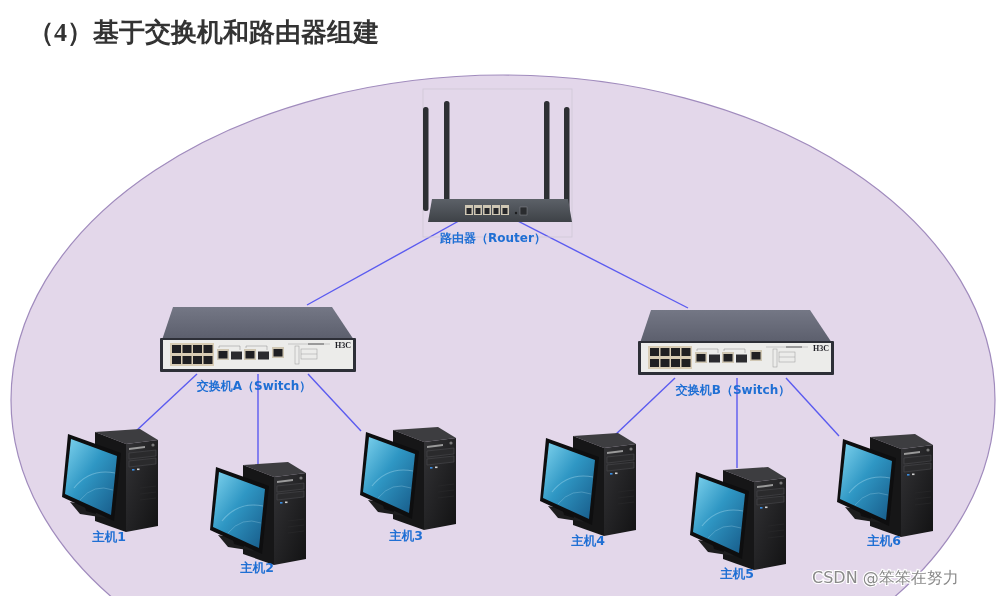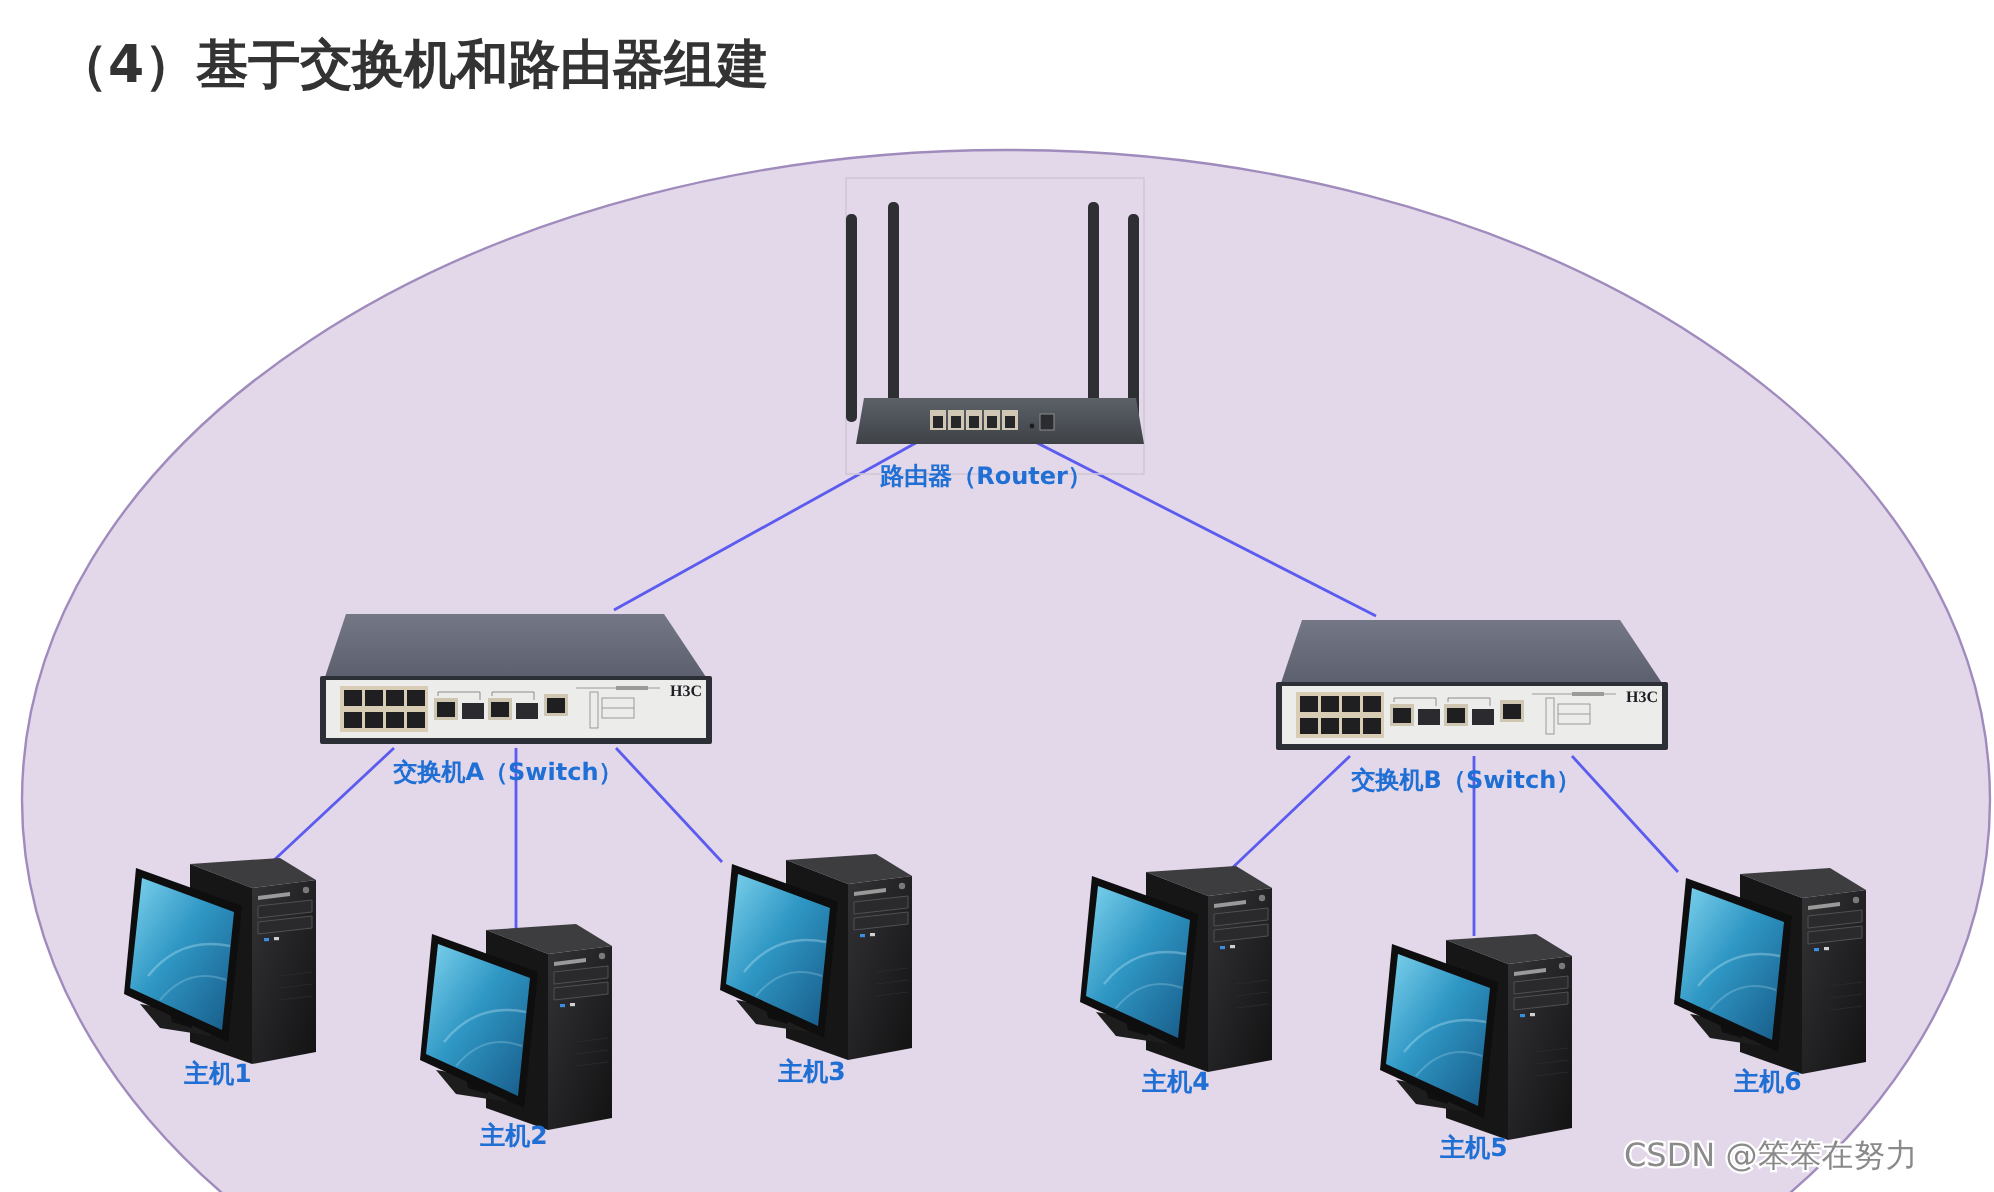--- a/index.html
+++ b/index.html
@@ -26,20 +26,21 @@
       position: absolute;
       left: 28px;
       top: 15px;
       font-size: 26px;
       line-height: 36px;
       font-weight: bold;
       color: var(--title);
       white-space: nowrap;
       letter-spacing: 0px;
       z-index: 2;
+      font-family: Liberation Serif, serif;
     }
     svg.diagram {
       position: absolute;
       left: 0;
       top: 0;
     }
     .area { fill: var(--area-fill); stroke: var(--area-stroke); stroke-width: 1.2; }
     .link { stroke: var(--link); stroke-width: 1.4; fill: none; }
     .node-label {
       fill: var(--label);

